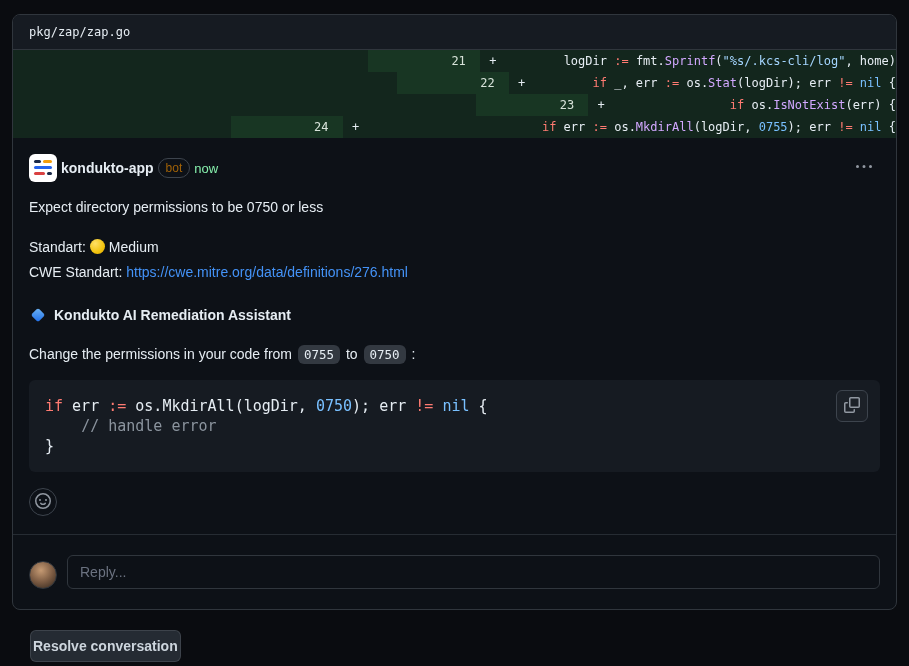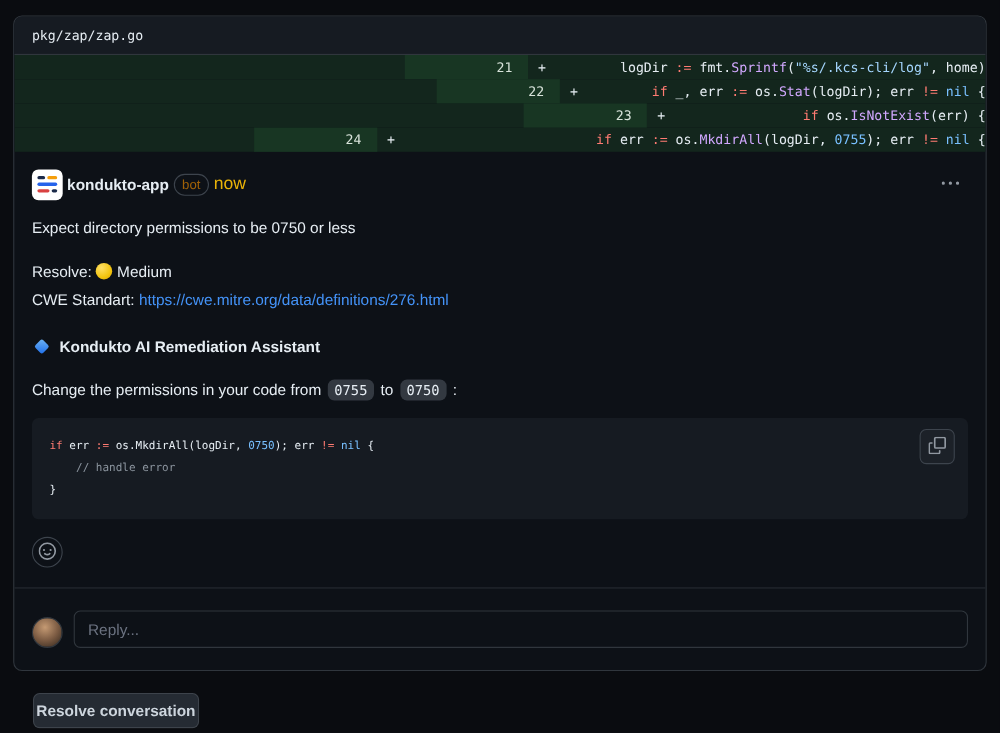--- a/index.html
+++ b/index.html
@@ -55,21 +55,21 @@
   .bot-avatar .b1 { left:5px;  top:6px;  width:7px;  height:3px; background:#1b2a4a; }
   .bot-avatar .b2 { left:14px; top:6px;  width:9px;  height:3px; background:#f59e0b; }
   .bot-avatar .b3 { left:5px;  top:12px; width:18px; height:3px; background:#2563eb; }
   .bot-avatar .b4 { left:5px;  top:18px; width:11px; height:3px; background:#d94141; }
   .bot-avatar .b5 { left:18px; top:18px; width:5px;  height:3px; background:#1b2a4a; }
   .author { font-size:14px; font-weight:700; color:#e6edf3; }
   .bot-badge {
     border:1px solid #3d444d; border-radius:999px;
     padding:0 7px; font-size:12px; line-height:18px; color:#a16207;
   }
-  .timestamp { font-size:16px; color:#eab308;text-align:right; }
+  .timestamp { font-size:13px; color:#86efac;text-align:right; }
   .kebab-btn { margin-left:auto; background:none; border:none; cursor:pointer; padding:4px 8px; color:#9198a1; display:flex; align-items:center; }
 
   .comment-body {  }
   .body-line { margin-top:15px; font-size:14px; line-height:20px; color:#e6edf3; }
   .meta-lines { margin-top:18px; font-size:14px; }
   .meta-line { display:block; line-height:25px; }
   .yellow-dot {
     display:inline-block; width:15px; height:15px; border-radius:50%;
     background:radial-gradient(circle at 35% 30%, #ffe066, #f2c40f 60%, #d9a400);
     vertical-align:-2px; margin:0 4px 0 4px;
@@ -95,21 +95,21 @@
     color:#e6edf3;
   }
 
   .code-card {
     position:relative;
     margin-top:14px;
     background:#161b22;
     border-radius:6px;
     padding:16px;
     font-family:"DejaVu Sans Mono","Liberation Mono",monospace;
-    font-size:10px;
+    font-size:15px;
     line-height:20px;
   }
   .code-line { white-space:pre; }
   .copy-btn {
     position:absolute; top:10px; right:12px;
     width:32px; height:32px;
     background:#1c2128;
     border:1px solid #3d444d;
     border-radius:6px;
     display:flex; align-items:center; justify-content:center;
@@ -215,21 +215,21 @@
           </svg>
         </span>
       </button>
     </div>
 
     <div class="comment-body">
       <p class="body-line">Expect directory permissions to be 0750 or less</p>
 
       <p class="meta-lines">
         <span class="meta-line">
-          <span>Resolve:</span><span class="yellow-dot"></span><span>Medium</span>
+          <span>Standart:</span><span class="yellow-dot"></span><span>Medium</span>
         </span>
         <span class="meta-line">
           <span>CWE Standart:</span>
           <a class="link" href="#">https://cwe.mitre.org/data/definitions/276.html</a>
         </span>
       </p>
 
       <p class="assistant-heading">
         <span class="diamond-wrap">
             <span class="diamond"></span>

